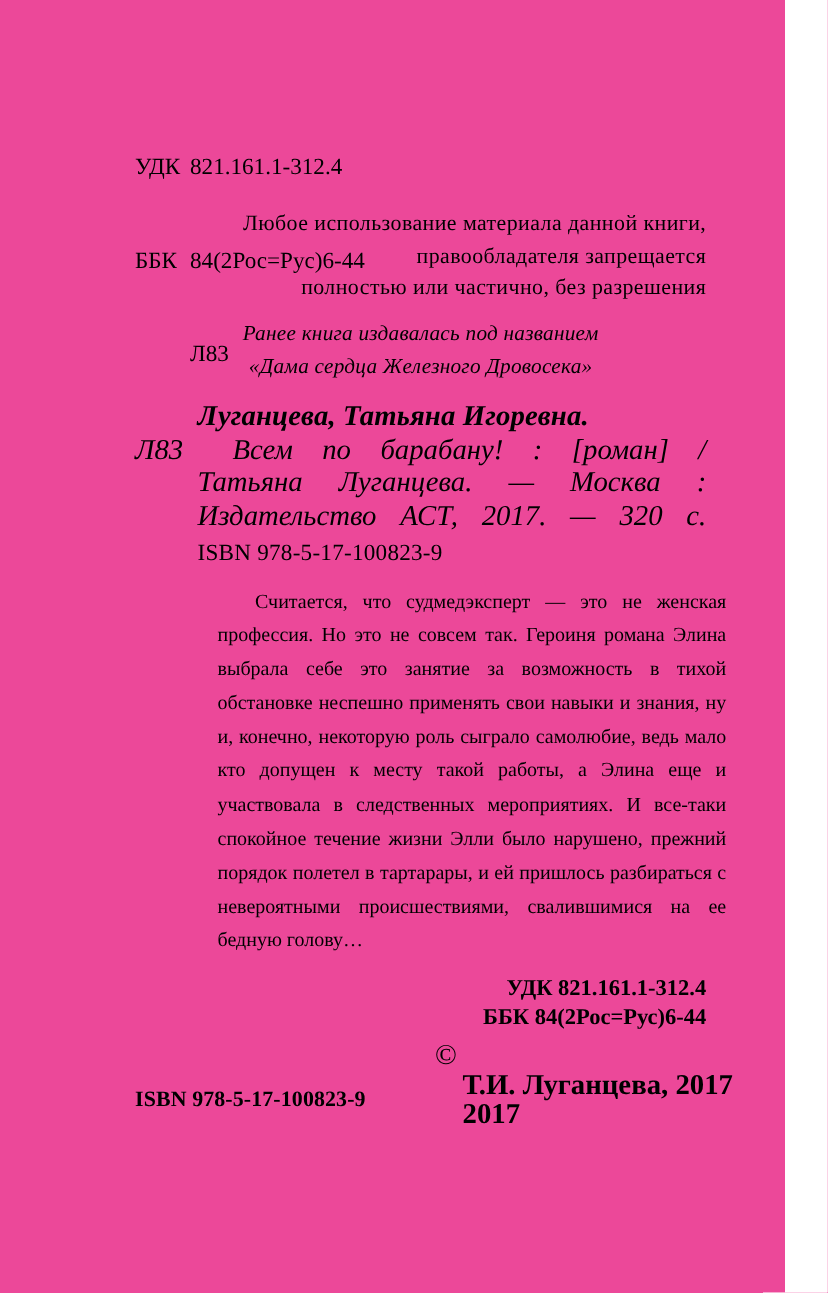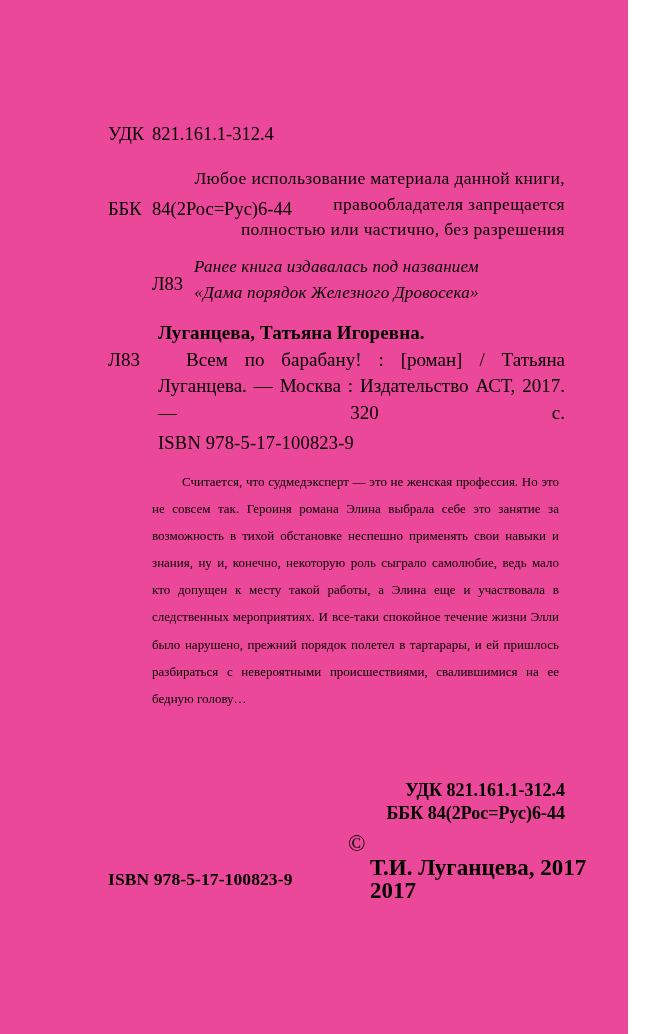--- a/index.html
+++ b/index.html
@@ -74,22 +74,23 @@
     display: block;
     letter-spacing: 0.2px;
   }
 
   
   .biblio {
     position: absolute;
     left: 108px;
     top: 320px;
     width: 457px;
-    font-size: 19px;
+    font-size: 23px;
     line-height: 26.5px;
+    font-style: italic;
   }
   .biblio-author {
     display: block;
     font-weight: bold;
     margin-left: 50px;
     letter-spacing: 0.1px;
   }
   .biblio-body {
     display: block;
     position: relative;
@@ -119,24 +120,24 @@
     left: 158px;
     top: 430px;
     font-size: 18.5px;
     line-height: 26px;
     letter-spacing: 0.2px;
   }
 
   
   .annotation {
     position: absolute;
-    left: 152px;
+    left: 174px;
     top: 468px;
     width: 407px;
-    font-size: 13px;
+    font-size: 16px;
     line-height: 27.1px;
     text-align: justify;
     text-justify: inter-word;
     text-indent: 30px;
     hyphens: manual;
   }
 
   
   .classification-bottom {
     position: absolute;
@@ -200,21 +201,21 @@
   </div>
 
   <div class="notice">
     <span class="notice-line">Любое использование материала данной книги,</span>
     <span class="notice-line">правообладателя запрещается</span>
     <span class="notice-line">полностью или частично, без разрешения</span>
   </div>
 
   <div class="prev-title">
     <span class="prev-title-line">Ранее книга издавалась под названием</span>
-    <span class="prev-title-line">«Дама порядок Железного Дровосека»</span>
+    <span class="prev-title-line">«Дама сердца Железного Дровосека»</span>
   </div>
 
   <div class="biblio">
     <span class="biblio-author">Луганцева, Татьяна Игоревна.</span>
     <span class="biblio-body"><span class="biblio-mark">Л83</span><span class="biblio-first-indent"></span><span>Всем по барабану! : [роман] / Татьяна Луганцева. — Москва : Издательство АСТ, 2017. — 320 с.</span></span>
   </div>
 
   <div class="isbn-record">ISBN 978-5-17-100823-9</div>
 
   <div class="annotation">Считается, что судмедэксперт — это не женская профессия. Но это не совсем так. Героиня романа Элина выбрала себе это занятие за возможность в тихой обстановке неспешно применять свои навыки и знания, ну и, конечно, некоторую роль сыграло самолюбие, ведь мало кто допущен к месту такой работы, а Элина еще и участвовала в следственных мероприятиях. И все-таки спокойное течение жизни Элли было нарушено, прежний порядок полетел в тартарары, и ей пришлось разбираться с невероятными происшествиями, свалившимися на ее бедную голову…</div>

